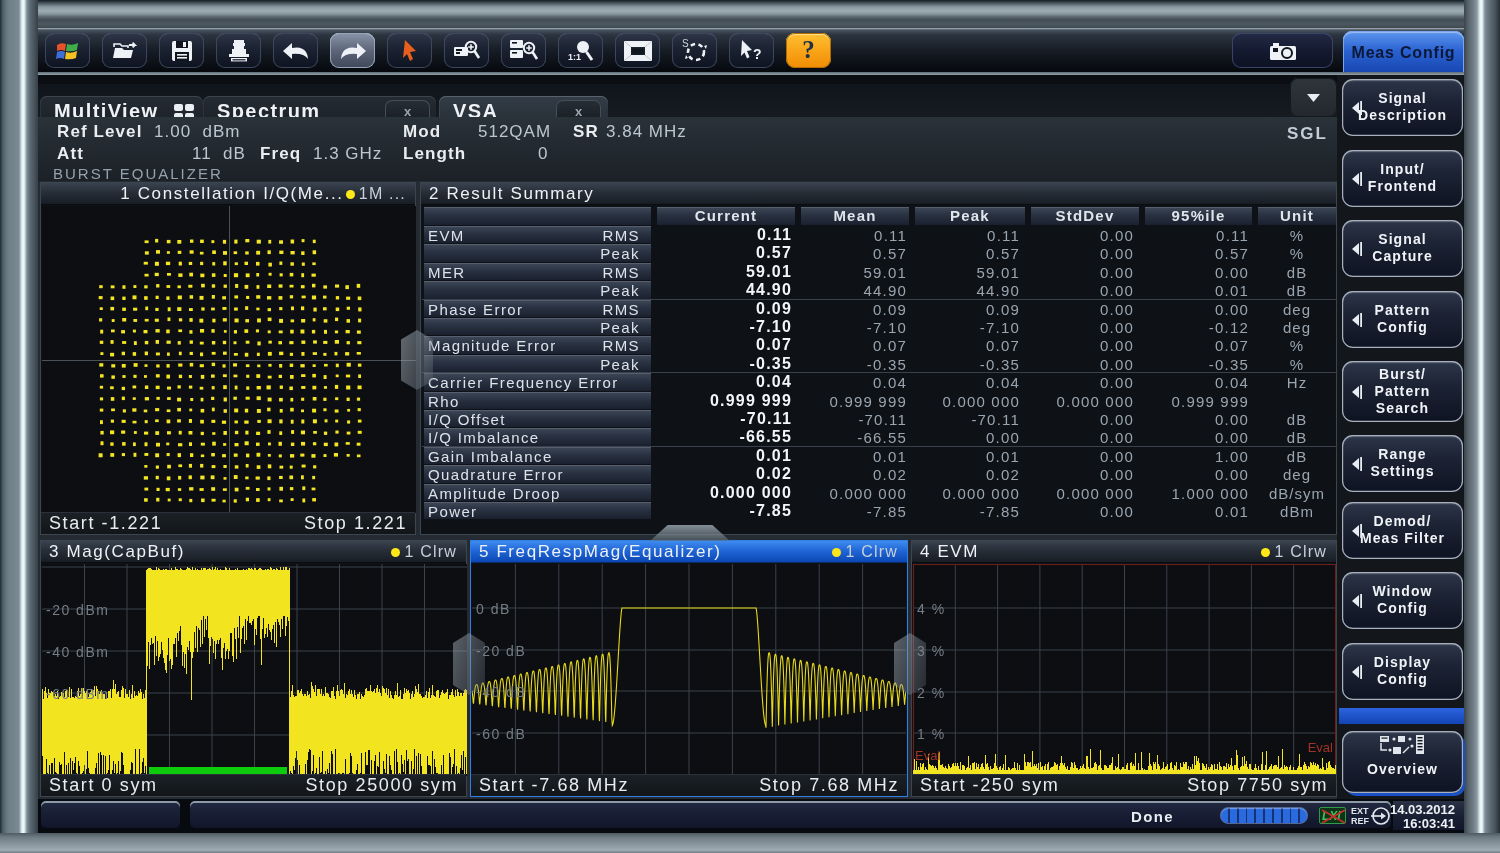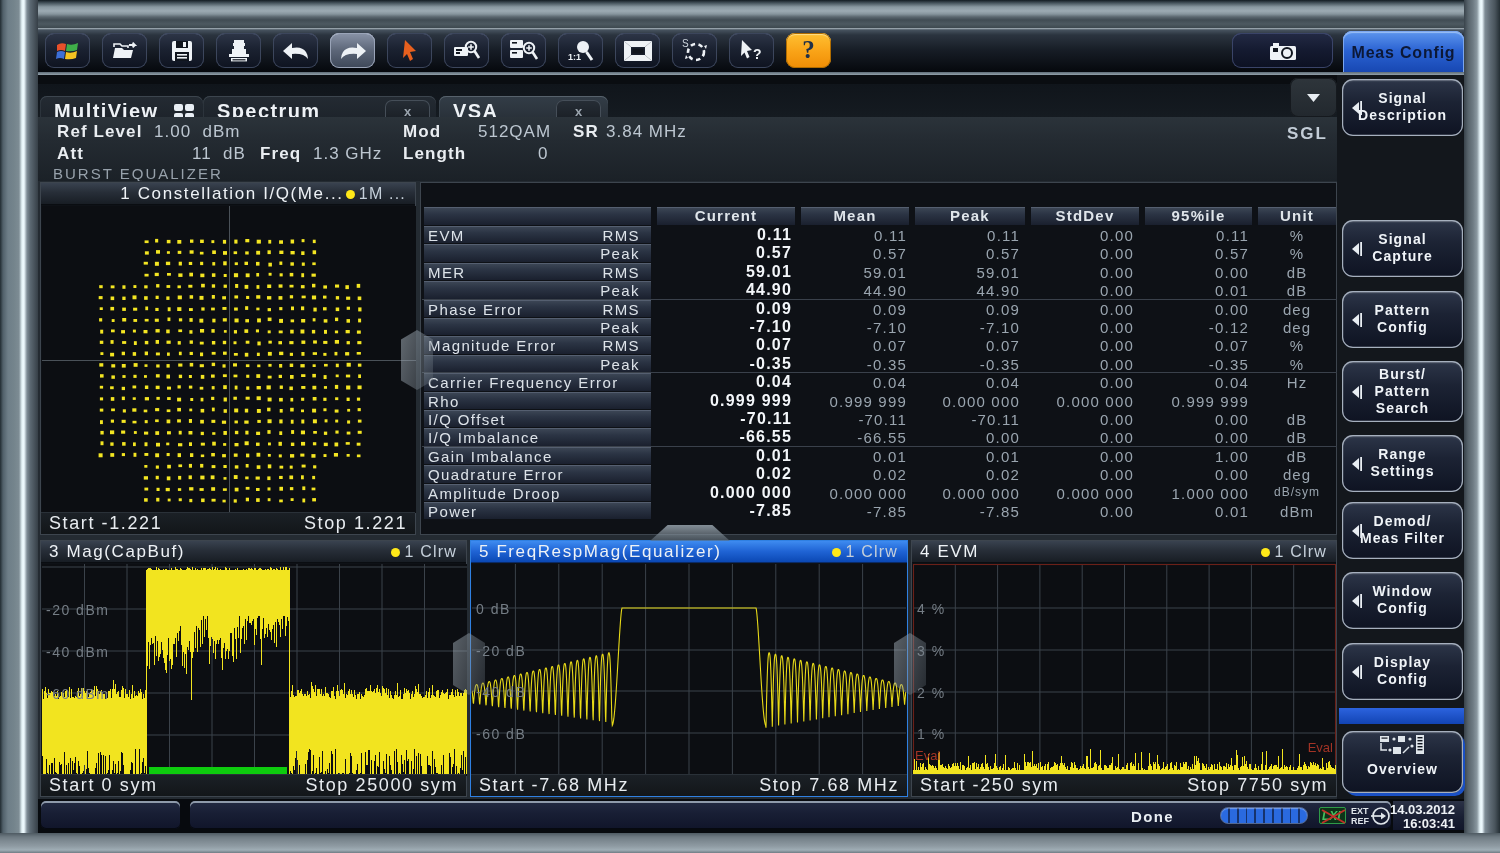--- a/index.html
+++ b/index.html
@@ -721,20 +721,21 @@
           <rect x="248.6" y="292.2" width="3.0" height="2.8" fill="#f4e622"></rect>
           <rect x="260.4" y="292.5" width="2.8" height="3.9" fill="#f4e622"></rect>
           <rect x="270.2" y="292.1" width="3.8" height="3.3" fill="#f4e622"></rect>
         </svg></div>
       <div class="wfoot">
         <span style="position:absolute;left:8px">Start -1.221</span>
         <span style="position:absolute;right:8px">Stop 1.221</span>
       </div>
     </div>
     <div class="win" style="left:382px;top:154px;width:917px;height:353px;">
+      <div class="wtitle" style="">2 Result Summary</div>
       <div class="abs" style="left:3px;top:24px;width:227px;height:18px;background:linear-gradient(to bottom,#3e4857 0,#2b3444 40%,#1a202e 100%);box-shadow:inset 0 1px 0 #555f70"></div>
       <div class="abs" style="left:236px;top:24px;width:138px;height:18px;background:linear-gradient(to bottom,#3e4857 0,#2b3444 40%,#1a202e 100%);box-shadow:inset 0 1px 0 #555f70;color:#dfe5ea;font-size:15px;font-weight:bold;letter-spacing:1.2px;text-align:center;line-height:18px">Current</div>
       <div class="abs" style="left:380px;top:24px;width:108px;height:18px;background:linear-gradient(to bottom,#3e4857 0,#2b3444 40%,#1a202e 100%);box-shadow:inset 0 1px 0 #555f70;color:#dfe5ea;font-size:15px;font-weight:bold;letter-spacing:1.2px;text-align:center;line-height:18px">Mean</div>
       <div class="abs" style="left:494px;top:24px;width:110px;height:18px;background:linear-gradient(to bottom,#3e4857 0,#2b3444 40%,#1a202e 100%);box-shadow:inset 0 1px 0 #555f70;color:#dfe5ea;font-size:15px;font-weight:bold;letter-spacing:1.2px;text-align:center;line-height:18px">Peak</div>
       <div class="abs" style="left:610px;top:24px;width:108px;height:18px;background:linear-gradient(to bottom,#3e4857 0,#2b3444 40%,#1a202e 100%);box-shadow:inset 0 1px 0 #555f70;color:#dfe5ea;font-size:15px;font-weight:bold;letter-spacing:1.2px;text-align:center;line-height:18px">StdDev</div>
       <div class="abs" style="left:724px;top:24px;width:107px;height:18px;background:linear-gradient(to bottom,#3e4857 0,#2b3444 40%,#1a202e 100%);box-shadow:inset 0 1px 0 #555f70;color:#dfe5ea;font-size:15px;font-weight:bold;letter-spacing:1.2px;text-align:center;line-height:18px">95%ile</div>
       <div class="abs" style="left:837px;top:24px;width:78px;height:18px;background:linear-gradient(to bottom,#3e4857 0,#2b3444 40%,#1a202e 100%);box-shadow:inset 0 1px 0 #555f70;color:#dfe5ea;font-size:15px;font-weight:bold;letter-spacing:1.2px;text-align:center;line-height:18px">Unit</div>
       <div class="abs" style="left:3px;top:43.0px;width:227px;height:17.4px;background:linear-gradient(to bottom,#3e4857 0,#2b3444 40%,#1a202e 100%);box-shadow:inset 0 1px 0 #555f70">
         <span style="position:absolute;left:4px;top:1px;font-size:15px;letter-spacing:1.4px;color:#dde3e9">EVM</span>
         <span style="position:absolute;right:11px;top:1px;font-size:15px;letter-spacing:1.4px;color:#dde3e9">RMS</span>
@@ -877,21 +878,21 @@
       <div class="abs" style="left:837px;top:283.2px;width:78px;text-align:center;font-size:15px;letter-spacing:1px;color:#9aa5af">deg</div>
       <div class="abs" style="left:3px;top:300.6px;width:227px;height:17.4px;background:linear-gradient(to bottom,#3e4857 0,#2b3444 40%,#1a202e 100%);box-shadow:inset 0 1px 0 #555f70">
         <span style="position:absolute;left:4px;top:1px;font-size:15px;letter-spacing:1.4px;color:#dde3e9">Amplitude Droop</span>
         <span style="position:absolute;right:11px;top:1px;font-size:15px;letter-spacing:1.4px;color:#dde3e9"></span>
       </div>
       <div class="abs" style="right:544px;top:300.6px;font-size:16px;font-weight:bold;letter-spacing:1.2px;color:#f3f6f9">0.000&nbsp;000</div>
       <div class="abs" style="right:429px;top:301.6px;font-size:15px;letter-spacing:1.2px;color:#9aa5af">0.000&nbsp;000</div>
       <div class="abs" style="right:316px;top:301.6px;font-size:15px;letter-spacing:1.2px;color:#9aa5af">0.000&nbsp;000</div>
       <div class="abs" style="right:202px;top:301.6px;font-size:15px;letter-spacing:1.2px;color:#9aa5af">0.000&nbsp;000</div>
       <div class="abs" style="right:87px;top:301.6px;font-size:15px;letter-spacing:1.2px;color:#9aa5af">1.000&nbsp;000</div>
-      <div class="abs" style="left:837px;top:301.6px;width:78px;text-align:center;font-size:12px;letter-spacing:1px;color:#9aa5af">dB/sym</div>
+      <div class="abs" style="left:837px;top:301.6px;width:78px;text-align:center;font-size:15px;letter-spacing:1px;color:#9aa5af">dB/sym</div>
       <div class="abs" style="left:3px;top:319.0px;width:227px;height:17.4px;background:linear-gradient(to bottom,#3e4857 0,#2b3444 40%,#1a202e 100%);box-shadow:inset 0 1px 0 #555f70">
         <span style="position:absolute;left:4px;top:1px;font-size:15px;letter-spacing:1.4px;color:#dde3e9">Power</span>
         <span style="position:absolute;right:11px;top:1px;font-size:15px;letter-spacing:1.4px;color:#dde3e9"></span>
       </div>
       <div class="abs" style="right:544px;top:319.0px;font-size:16px;font-weight:bold;letter-spacing:1.2px;color:#f3f6f9">-7.85</div>
       <div class="abs" style="right:429px;top:320.0px;font-size:15px;letter-spacing:1.2px;color:#9aa5af">-7.85</div>
       <div class="abs" style="right:316px;top:320.0px;font-size:15px;letter-spacing:1.2px;color:#9aa5af">-7.85</div>
       <div class="abs" style="right:202px;top:320.0px;font-size:15px;letter-spacing:1.2px;color:#9aa5af">0.00</div>
       <div class="abs" style="right:87px;top:320.0px;font-size:15px;letter-spacing:1.2px;color:#9aa5af">0.01</div>
       <div class="abs" style="left:837px;top:320.0px;width:78px;text-align:center;font-size:15px;letter-spacing:1px;color:#9aa5af">dBm</div>
@@ -1001,20 +1002,24 @@
       <div class="abs" style="left:1355px;top:2px;width:71px;height:29px;background:linear-gradient(to bottom,#2b3246 0,#191f33 55%,#11162a 100%)">
         <div style="position:absolute;right:9px;top:1px;font-size:13px;font-weight:bold;color:#eef2f6">14.03.2012</div>
         <div style="position:absolute;right:9px;top:15px;font-size:13px;font-weight:bold;color:#eef2f6">16:03:41</div>
       </div>
     </div>
     <div class="abs" id="sidebar">
       <div class="skey" style="top:4px;height:57px;line-height:17px;padding-top:11px"><svg class="arr" width="12" height="16" viewBox="0 0 12 16">
           <path d="M8 2 L1 8 L8 14 Z" fill="#e8edf2"></path>
           <rect x="9.2" y="1" width="1.8" height="14" fill="#e8edf2"></rect>
         </svg>Signal<br>Description</div>
+      <div class="skey" style="top:75px;height:57px;line-height:17px;padding-top:11px"><svg class="arr" width="12" height="16" viewBox="0 0 12 16">
+          <path d="M8 2 L1 8 L8 14 Z" fill="#e8edf2"></path>
+          <rect x="9.2" y="1" width="1.8" height="14" fill="#e8edf2"></rect>
+        </svg>Input/<br>Frontend</div>
       <div class="skey" style="top:145px;height:57px;line-height:17px;padding-top:11px"><svg class="arr" width="12" height="16" viewBox="0 0 12 16">
           <path d="M8 2 L1 8 L8 14 Z" fill="#e8edf2"></path>
           <rect x="9.2" y="1" width="1.8" height="14" fill="#e8edf2"></rect>
         </svg>Signal<br>Capture</div>
       <div class="skey" style="top:216px;height:57px;line-height:17px;padding-top:11px"><svg class="arr" width="12" height="16" viewBox="0 0 12 16">
           <path d="M8 2 L1 8 L8 14 Z" fill="#e8edf2"></path>
           <rect x="9.2" y="1" width="1.8" height="14" fill="#e8edf2"></rect>
         </svg>Pattern<br>Config</div>
       <div class="skey" style="top:286px;height:61px;line-height:17px;padding-top:5px"><svg class="arr" width="12" height="16" viewBox="0 0 12 16">
           <path d="M8 2 L1 8 L8 14 Z" fill="#e8edf2"></path>

